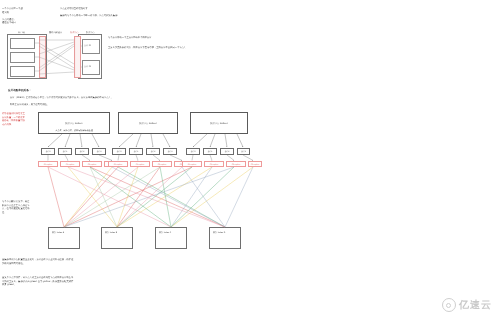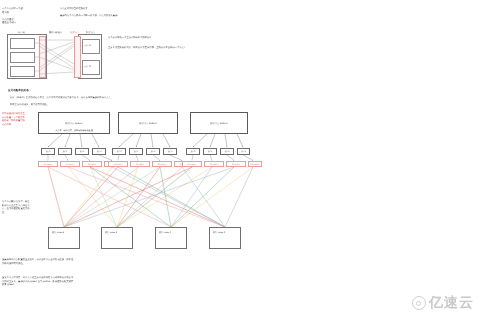--- a/index.html
+++ b/index.html
@@ -35,22 +35,22 @@
   .n-top .cap{position:absolute;left:2px;right:2px;bottom:1.5px;text-align:center;color:#333;}
   .n-mid{position:absolute;border:0.7px solid #6b6b6b;box-sizing:border-box;background:#fff;
          display:flex;align-items:center;justify-content:center;color:#444;}
   .n-shard{position:absolute;border:0.8px solid #ef9a9a;box-sizing:border-box;background:#fff;
          display:flex;align-items:center;justify-content:center;color:#d05a5a;}
   .n-bot{position:absolute;border:0.8px solid #6e6e6e;box-sizing:border-box;background:#fff;
          color:#444;}
   .n-bot .cap{position:absolute;left:3px;top:3px;}
 
   
-  #wm{position:absolute;right:26px;bottom:6px;display:flex;align-items:center;gap:3px;
-      color:#c9c9c9;font-size:14px;font-weight:bold;letter-spacing:1px;margin-top:32px;}
+  #wm{position:absolute;right:8px;bottom:6px;display:flex;align-items:center;gap:3px;
+      color:#c9c9c9;font-size:10px;font-weight:bold;letter-spacing:1px;margin-top:32px;}
   #wm .mark{width:14px;height:14px;border:1.6px solid #cfcfcf;border-radius:50%;
       position:relative;box-sizing:border-box;}
   #wm .mark:after{content:"";position:absolute;left:3px;top:4px;width:5px;height:5px;
       border:1.4px solid #cfcfcf;border-radius:50%;box-sizing:border-box;}
 </style>
 </head>
 <body>
 
 <div id="page">
 

